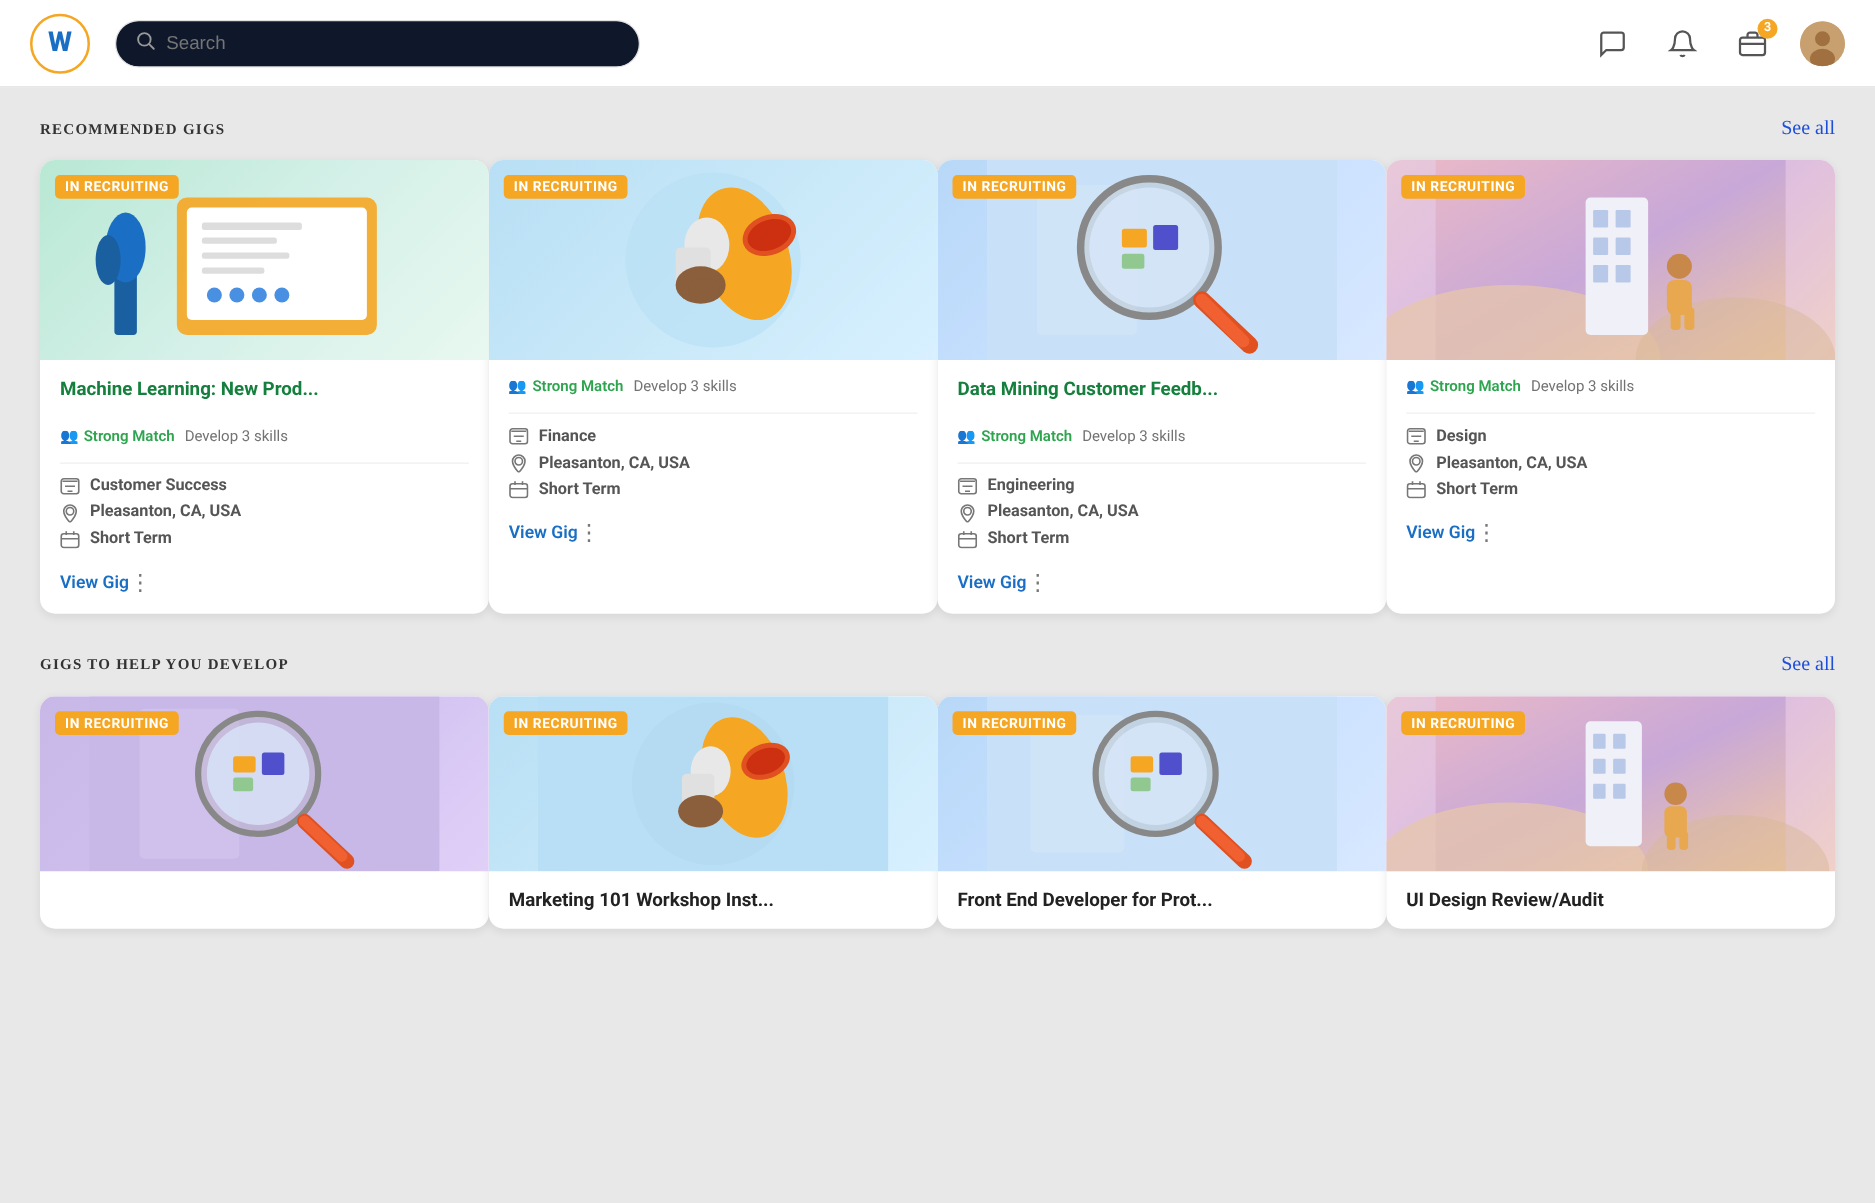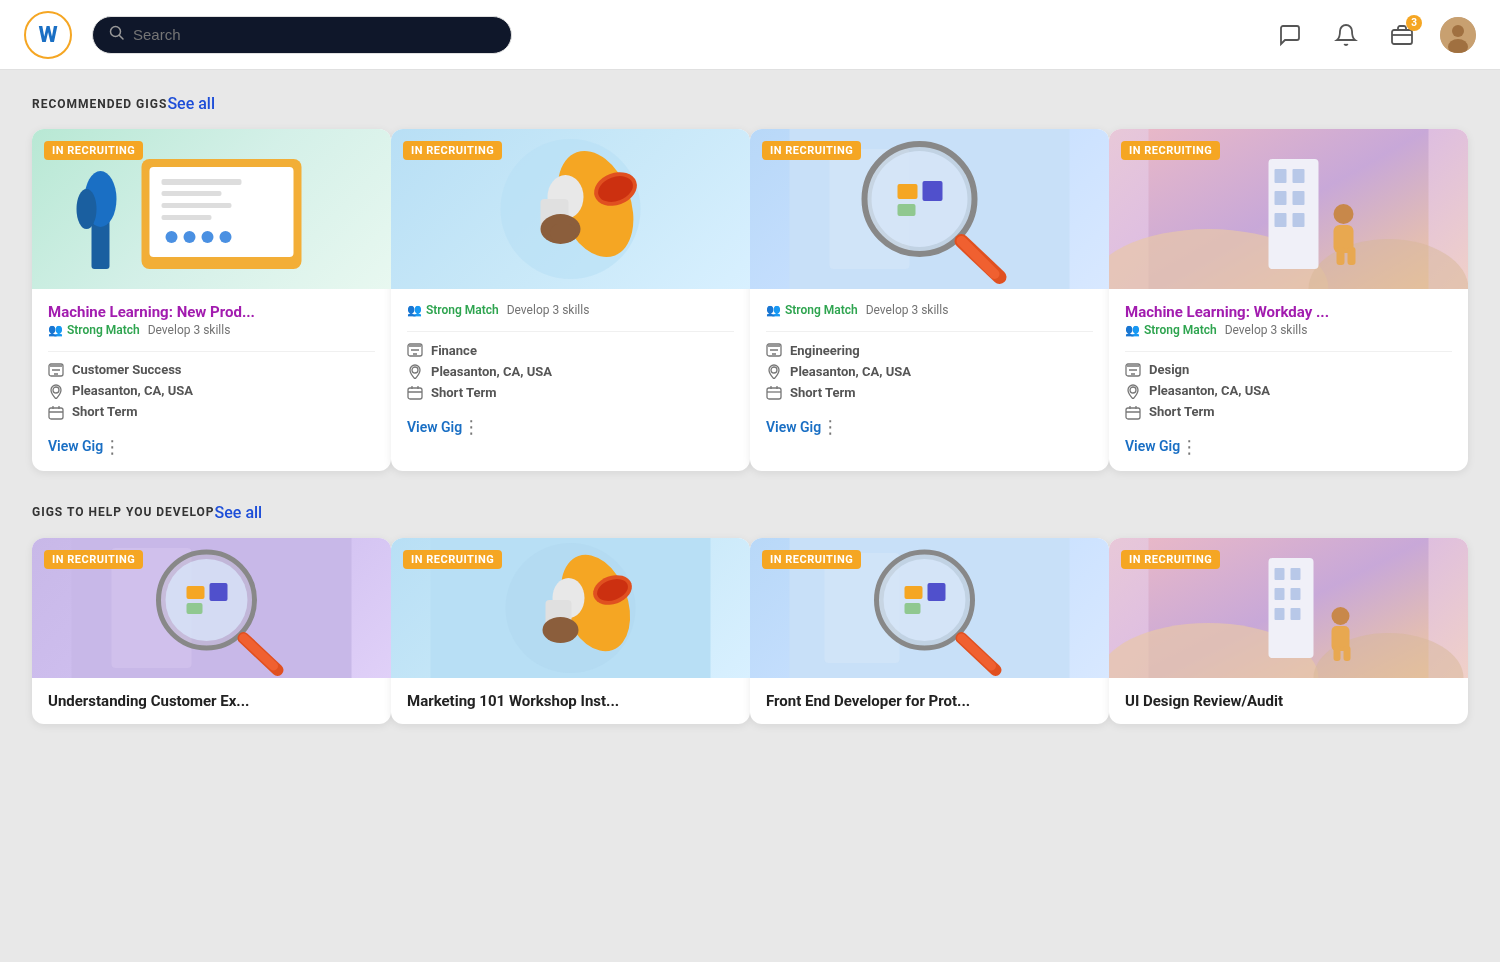--- a/index.html
+++ b/index.html
@@ -110,21 +110,23 @@
       padding: 24px 32px;
     }
 
     
     .section {
       margin-bottom: 32px;
     }
     .section-header {
       display: flex;
       align-items: center;
+      justify-content: space-between;
       margin-bottom: 16px;
+      font-family: Liberation Serif, serif;
     }
     .section-title {
       font-size: 12px;
       font-weight: 700;
       letter-spacing: 1px;
       color: #333;
       text-transform: uppercase;
     }
     .see-all {
       font-size: 16px;
@@ -169,22 +171,22 @@
     }
     .card-body {
       padding: 14px 16px;
       flex: 1;
       display: flex;
       flex-direction: column;
     }
     .card-title {
       font-size: 15px;
       font-weight: 700;
-      color: #a21caf;
-      margin-bottom: 0;
+      color: #15803d;
+      margin-bottom: 20px;
       line-height: 1.3;
     }
     .card-match {
       display: flex;
       align-items: center;
       gap: 8px;
       margin-bottom: 4px;
     }
     .match-label {
       font-size: 12px;
@@ -511,20 +513,21 @@
 
             <rect x="108" y="55" width="20" height="15" rx="2" fill="#f5a623"></rect>
             <rect x="133" y="52" width="20" height="20" rx="2" fill="#5050cc"></rect>
             <rect x="108" y="75" width="18" height="12" rx="2" fill="#90c890"></rect>
 
             <line x1="172" y1="112" x2="210" y2="148" stroke="#e05020" stroke-width="14" stroke-linecap="round"></line>
             <line x1="172" y1="112" x2="205" y2="145" stroke="#f06030" stroke-width="10" stroke-linecap="round"></line>
           </svg>
         </div>
         <div class="card-body">
+          <div class="card-title">Data Mining Customer Feedb...</div>
           <div class="card-match">
             <span class="match-label">
               <span>👥</span>
               <span>Strong Match</span>
             </span>
             <span class="develop-label">Develop 3 skills</span>
           </div>
           <div class="card-divider"></div>
           <div class="card-meta">
             <div class="meta-item">
@@ -584,21 +587,20 @@
             <rect x="144" y="84" width="12" height="14" rx="1" fill="#b8c8e8"></rect>
 
             <circle cx="195" cy="85" r="10" fill="#c8884a"></circle>
             <rect x="185" y="96" width="20" height="28" rx="6" fill="#e8a850"></rect>
 
             <rect x="188" y="118" width="8" height="18" rx="3" fill="#e8a850"></rect>
             <rect x="199" y="118" width="8" height="18" rx="3" fill="#e8a850"></rect>
           </svg>
         </div>
         <div class="card-body">
-          <div class="card-title">Machine Learning: Workday ...</div>
           <div class="card-match">
             <span class="match-label">
               <span>👥</span>
               <span>Strong Match</span>
             </span>
             <span class="develop-label">Develop 3 skills</span>
           </div>
           <div class="card-divider"></div>
           <div class="card-meta">
             <div class="meta-item">
@@ -648,23 +650,20 @@
             <rect x="0" y="0" width="280" height="140" fill="#c8b8e8"></rect>
             <rect x="40" y="10" width="80" height="120" rx="4" fill="#d8c8f0" opacity="0.5"></rect>
             <circle cx="135" cy="62" r="48" fill="rgba(180,180,180,0.3)" stroke="#888" stroke-width="5"></circle>
             <circle cx="135" cy="62" r="41" fill="rgba(220,235,255,0.7)"></circle>
             <rect x="115" y="48" width="18" height="13" rx="2" fill="#f5a623"></rect>
             <rect x="138" y="45" width="18" height="18" rx="2" fill="#5050cc"></rect>
             <rect x="115" y="65" width="16" height="11" rx="2" fill="#90c890"></rect>
             <line x1="172" y1="100" x2="206" y2="132" stroke="#e05020" stroke-width="12" stroke-linecap="round"></line>
             <line x1="172" y1="100" x2="202" y2="128" stroke="#f06030" stroke-width="9" stroke-linecap="round"></line>
           </svg>
-        </div>
-        <div class="card-bottom-body">
-          <div class="card-bottom-title">Understanding Customer Ex...</div>
         </div>
       </div>
 
       <div class="card-bottom">
         <div class="card-bottom-image illus-mkt">
           <span class="recruiting-badge">IN RECRUITING</span>
           <svg class="illus-svg" viewBox="0 0 280 140" xmlns="http://www.w3.org/2000/svg">
             <rect x="0" y="0" width="280" height="140" fill="#b8dff5"></rect>
             <circle cx="140" cy="70" r="65" fill="#b0d8f0" opacity="0.5"></circle>
             <ellipse cx="165" cy="65" rx="32" ry="50" fill="#f5a623" transform="rotate(-20 165 65)"></ellipse>

